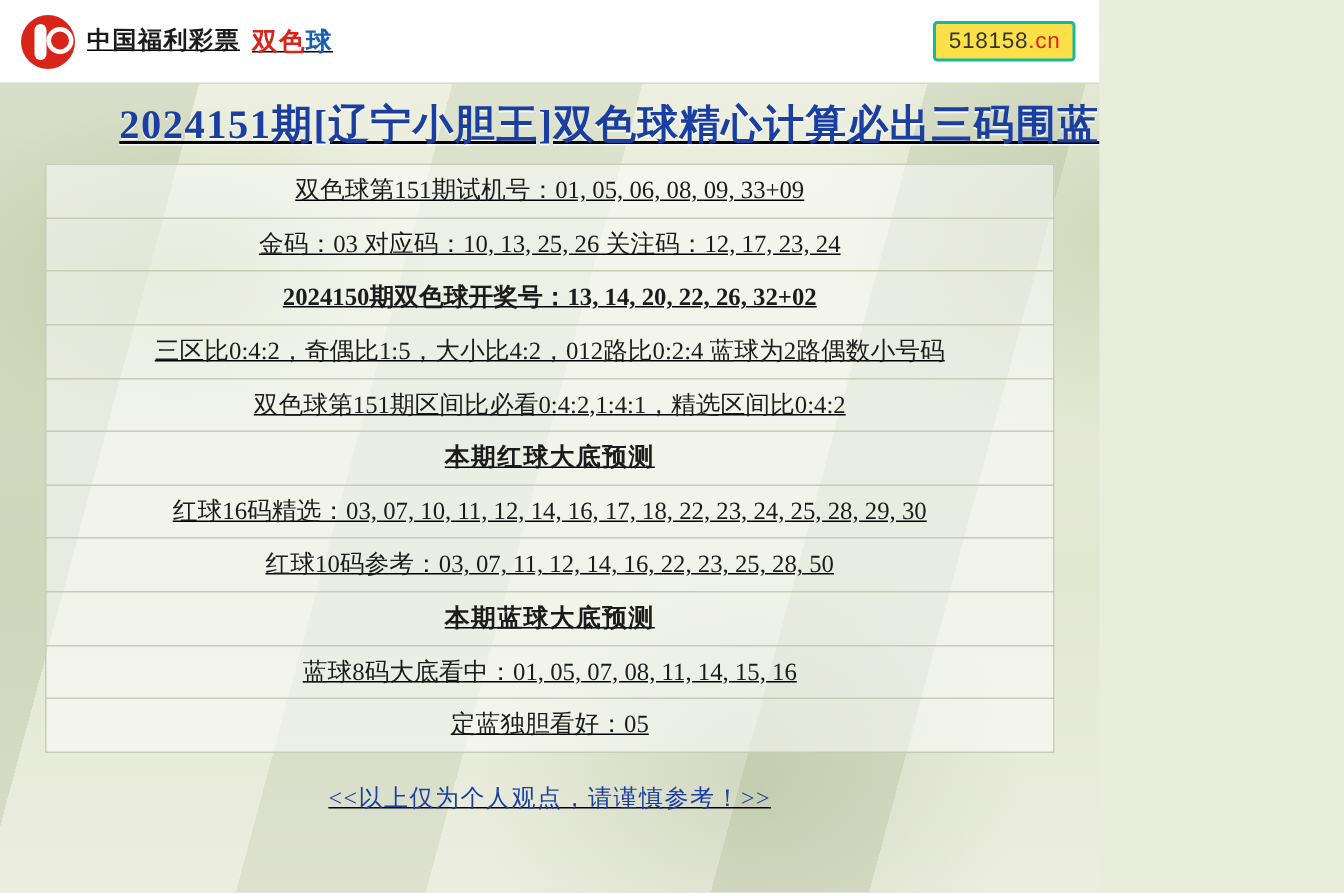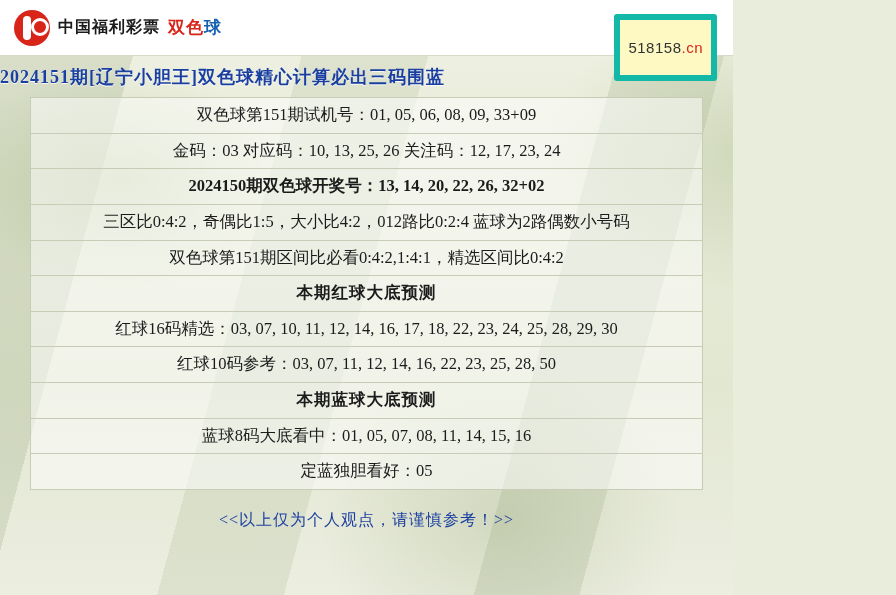--- a/index.html
+++ b/index.html
@@ -12,20 +12,21 @@
     overflow: hidden;
     font-family: "Liberation Serif", "DejaVu Serif", serif;
     background: #e9eddc;
   }
   #page {
     position: relative;
     width: 733px;
     height: 595px;
     background: linear-gradient(180deg, #f0f2e4 0%, #e7ebd8 30%, #e2e7d2 65%, #eceee0 100%);
     overflow: hidden;
+    text-decoration: underline;
   }
   
   #bg-photo {
     position: absolute;
     left: 0; top: 0;
     width: 896px; height: 595px;
     background:
       radial-gradient(ellipse 240px 160px at 120px 180px, rgba(150,170,110,0.30), rgba(150,170,110,0) 70%),
       radial-gradient(ellipse 300px 200px at 760px 150px, rgba(140,160,100,0.28), rgba(140,160,100,0) 72%),
       radial-gradient(ellipse 260px 220px at 500px 520px, rgba(130,150,95,0.22), rgba(130,150,95,0) 70%),
@@ -83,34 +84,34 @@
     font-size: 17px;
     font-weight: bold;
     color: #d9241a;
     letter-spacing: 1px;
   }
   .logo-ssq .blue { color: #1560b0; }
   #site-tag {
     position: absolute;
     right: 16px;
     top: 14px;
-    background: #fef9c3;
-    border: 6px solid #14b8a6;
+    background: #fde047;
+    border: 2px solid #14b8a6;
     border-radius: 3px;
-    padding: 19px 8px;
+    padding: 3px 8px;
     font-family: "Liberation Sans", sans-serif;
     font-size: 15px;
     color: #333333;
     letter-spacing: 0.5px;
   }
   #site-tag .dotcn { color: #d9241a; }
   #title {
     position: relative;
-    text-align: left;
-    font-size: 18px;
+    text-align: right;
+    font-size: 27px;
     font-weight: bold;
     color: #1a3fa0;
     letter-spacing: 1px;
     padding: 9px 0 6px;
     text-shadow: 0 1px 0 rgba(255,255,255,0.8);
   }
   #table-wrap {
     position: relative;
     margin: 2px 30px 0 30px;
   }

